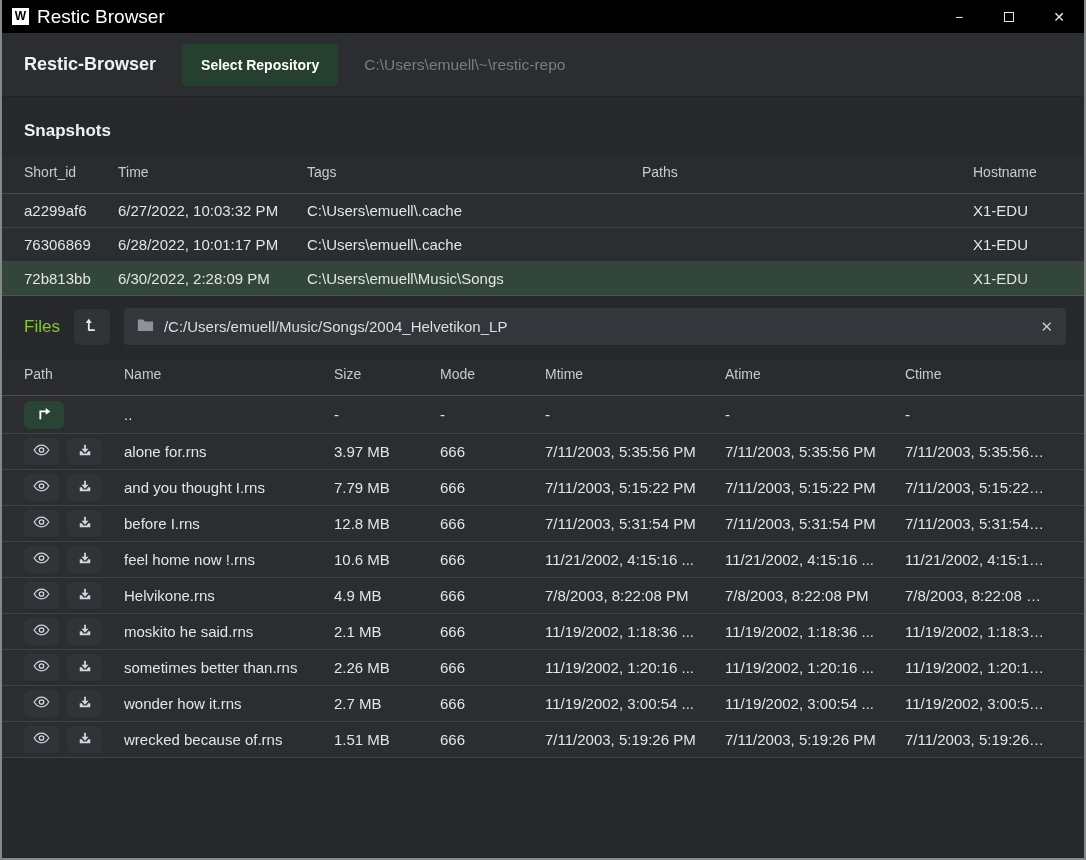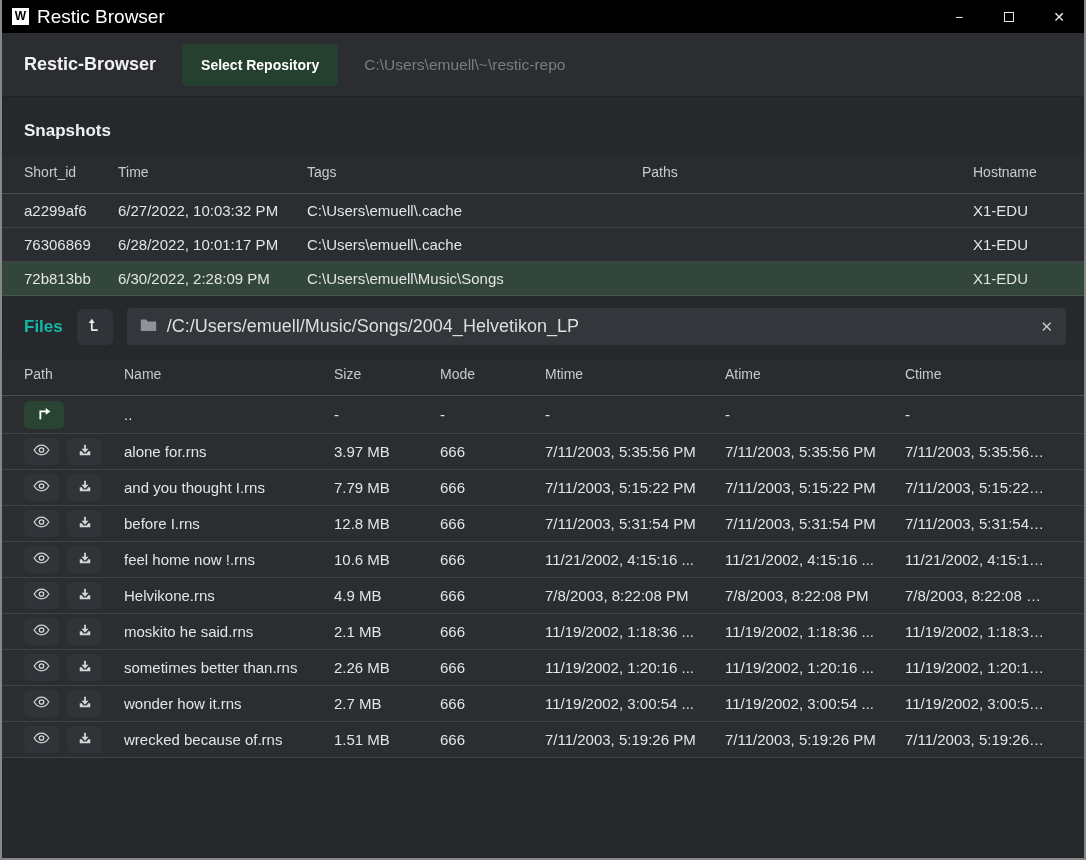--- a/index.html
+++ b/index.html
@@ -77,31 +77,31 @@
 
   .files-grid { grid-template-columns: 100px 210px 106px 105px 180px 180px auto; }
   .file-row { height: 36px; }
   .parent-row { height: 38px; }
 
   
   .files-bar {
     display: flex; align-items: center;
     padding: 12px 18px 14px 22px; gap: 14px;
   }
-  .files-bar .files-label { font-size: 17px; font-weight: bold; color: #14b8a6; }
+  .files-bar .files-label { font-size: 17px; font-weight: normal; color: #84cc16; }
   .sq-btn {
     width: 36px; height: 36px; border: none; border-radius: 6px;
     background: #303338; display: flex; align-items: center; justify-content: center;
     cursor: pointer;
   }
   .path-field {
     flex: 1; height: 37px; background: #33363a; border-radius: 4px;
     display: flex; align-items: center; padding: 0 13px; gap: 10px;
   }
-  .path-field .path-text { flex: 1; color: #dcdee1; font-size: 18px; }
+  .path-field .path-text { flex: 1; color: #dcdee1; font-size: 15px; }
   .clear-x { color: #c3c6c9; font-size: 15px; cursor: pointer; line-height: 1; }
 
   
   .actions { display: flex; gap: 8px; align-items: center; }
   .icon-btn {
     width: 35px; height: 27px; border: none; border-radius: 6px;
     background: #303338; color: #d3d6d9;
     display: flex; align-items: center; justify-content: center; cursor: pointer;
   }
   .parent-btn {

